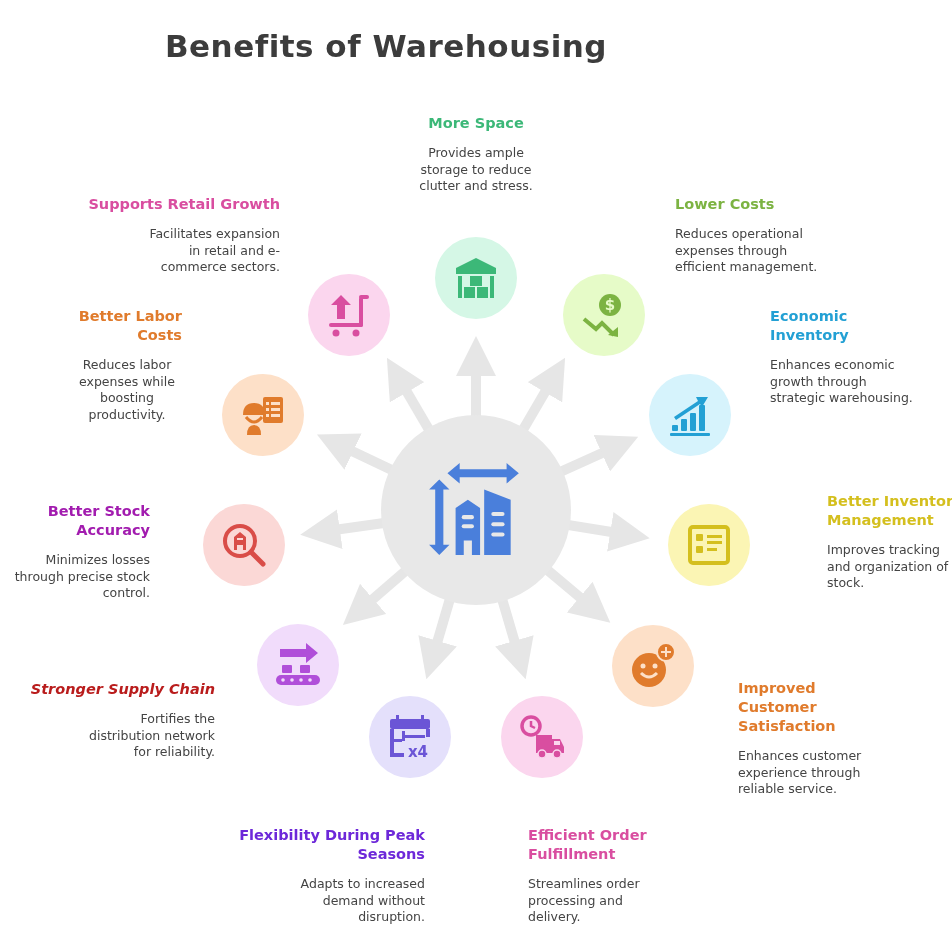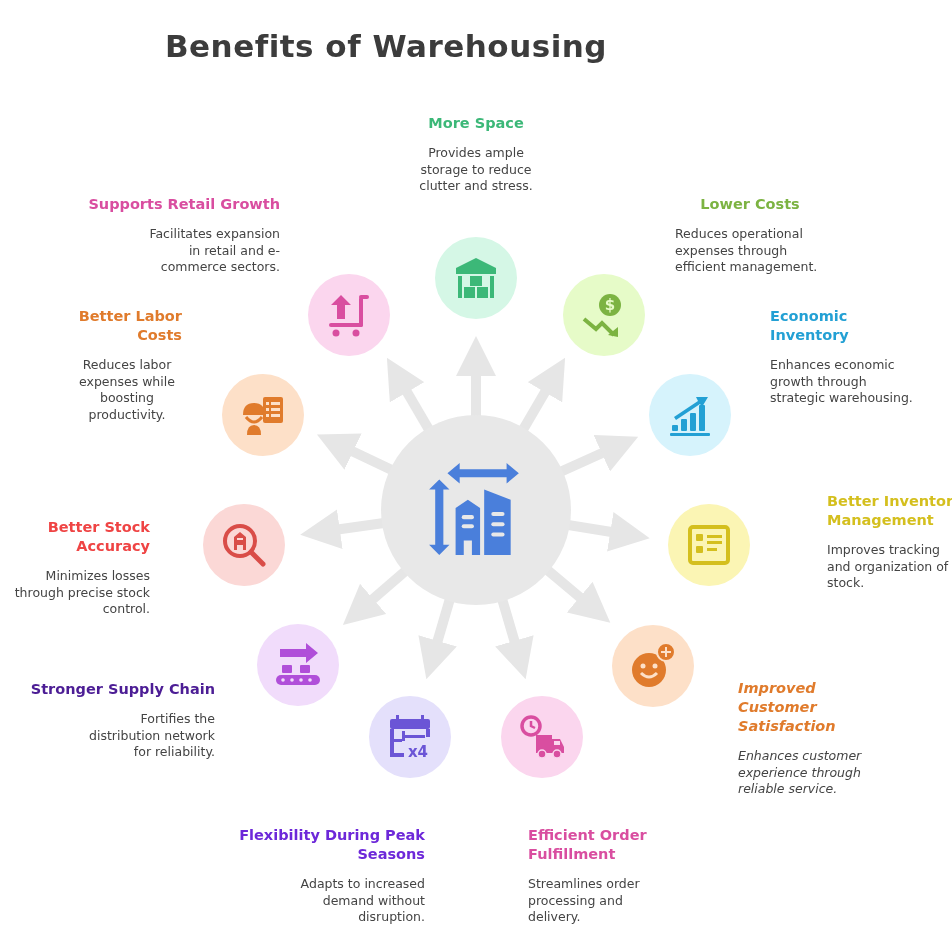--- a/index.html
+++ b/index.html
@@ -71,21 +71,21 @@
       <rect x="6" y="22" width="4" height="22"></rect>
       <rect x="38" y="22" width="4" height="22"></rect>
       <rect x="18" y="22" width="12" height="10"></rect>
       <rect x="12" y="33" width="11" height="11"></rect>
       <rect x="25" y="33" width="11" height="11"></rect>
     </g>
   </svg>
 </div>
 
 <div class="label" style="left:675px;top:195px;width:150px;">
-  <div class="h" style="color:#7cb342;text-align:center;">Lower Costs</div>
+  <div class="h" style="color:#7cb342;">Lower Costs</div>
   <div class="d">Reduces operational expenses through efficient management.</div>
 </div>
 <div class="node" style="left:563px;top:274px;background:#e6fbc8;">
   <svg viewBox="0 0 48 48">
     <circle cx="30" cy="14" r="11" fill="#7cb342"></circle>
     <text x="30" y="19" font-size="15" font-weight="bold" text-anchor="middle" fill="#e6fbc8" font-family="DejaVu Sans, sans-serif">$</text>
     <polyline points="4,28 16,38 22,32 34,44" fill="none" stroke="#7cb342" stroke-width="4"></polyline>
     <path d="M28 44 L38 46 L38 36 z" fill="#7cb342"></path>
   </svg>
 </div>
@@ -117,21 +117,21 @@
     <g fill="#d4bf1e">
       <rect x="11" y="13" width="7" height="7" rx="1"></rect>
       <rect x="11" y="25" width="7" height="7" rx="1"></rect>
       <rect x="22" y="14" width="15" height="3"></rect>
       <rect x="22" y="20" width="15" height="3"></rect>
       <rect x="22" y="27" width="10" height="3"></rect>
     </g>
   </svg>
 </div>
 
-<div class="label" style="left:738px;top:679px;width:160px;font-style:italic;">
+<div class="label" style="left:738px;top:679px;width:160px;">
   <div class="h" style="color:#e07b2c;">Improved Customer Satisfaction</div>
   <div class="d">Enhances customer experience through reliable service.</div>
 </div>
 <div class="node" style="left:612px;top:625px;background:#fde0c8;">
   <svg viewBox="0 0 48 48">
     <circle cx="20" cy="28" r="17" fill="#e07b2c"></circle>
     <circle cx="14" cy="24" r="2.5" fill="#fde0c8"></circle>
     <circle cx="26" cy="24" r="2.5" fill="#fde0c8"></circle>
     <path d="M12 31 Q20 39 28 31" stroke="#fde0c8" stroke-width="3" fill="none"></path>
     <circle cx="37" cy="10" r="9" fill="#e07b2c" stroke="#fde0c8" stroke-width="2"></circle>
@@ -170,42 +170,42 @@
       <rect x="4" y="26" width="12" height="3"></rect>
       <rect x="16" y="18" width="3" height="10"></rect>
       <rect x="19" y="22" width="20" height="3"></rect>
       <rect x="40" y="16" width="4" height="8"></rect>
     </g>
     <text x="32" y="44" font-size="15" font-weight="bold" text-anchor="middle" fill="#6b55d6" font-family="DejaVu Sans, sans-serif">x4</text>
   </svg>
 </div>
 
 <div class="label right" style="left:15px;top:680px;width:200px;">
-  <div class="h" style="color:#4c1d95;">Stronger Supply Chain</div>
+  <div class="h" style="color:#b91c1c;font-style:italic;">Stronger Supply Chain</div>
   <div class="d" style="padding-left:55px;">Fortifies the distribution network for reliability.</div>
 </div>
 <div class="node" style="left:257px;top:624px;background:#f1dcfb;">
   <svg viewBox="0 0 48 48">
     <g fill="#b04fd9">
       <path d="M6 8 L32 8 L32 2 L44 12 L32 22 L32 16 L6 16 z"></path>
       <rect x="8" y="24" width="10" height="8" rx="1"></rect>
       <rect x="26" y="24" width="10" height="8" rx="1"></rect>
       <rect x="2" y="34" width="44" height="10" rx="5"></rect>
     </g>
     <g fill="#f1dcfb">
       <circle cx="9" cy="39" r="1.8"></circle>
         <circle cx="18" cy="39" r="1.8"></circle>
         <circle cx="27" cy="39" r="1.8"></circle>
         <circle cx="36" cy="39" r="1.8"></circle>
     </g>
   </svg>
 </div>
 
 <div class="label right" style="left:0px;top:502px;width:150px;">
-  <div class="h" style="color:#ef4444;margin-top:16px;">Better Stock Accuracy</div>
+  <div class="h" style="color:#a21caf;">Better Stock Accuracy</div>
   <div class="d">Minimizes losses through precise stock control.</div>
 </div>
 <div class="node" style="left:203px;top:504px;background:#fbd8d6;">
   <svg viewBox="0 0 48 48">
     <circle cx="20" cy="20" r="15" fill="none" stroke="#d94d48" stroke-width="4"></circle>
     <line x1="31" y1="31" x2="43" y2="43" stroke="#d94d48" stroke-width="5" stroke-linecap="round"></line>
     <path d="M14 16 L20 11 L26 16 L26 29 L23 29 L23 24 L17 24 L17 29 L14 29 z" fill="#d94d48"></path>
     <rect x="17" y="17" width="6" height="2" fill="#fbd8d6"></rect>
   </svg>
 </div>

